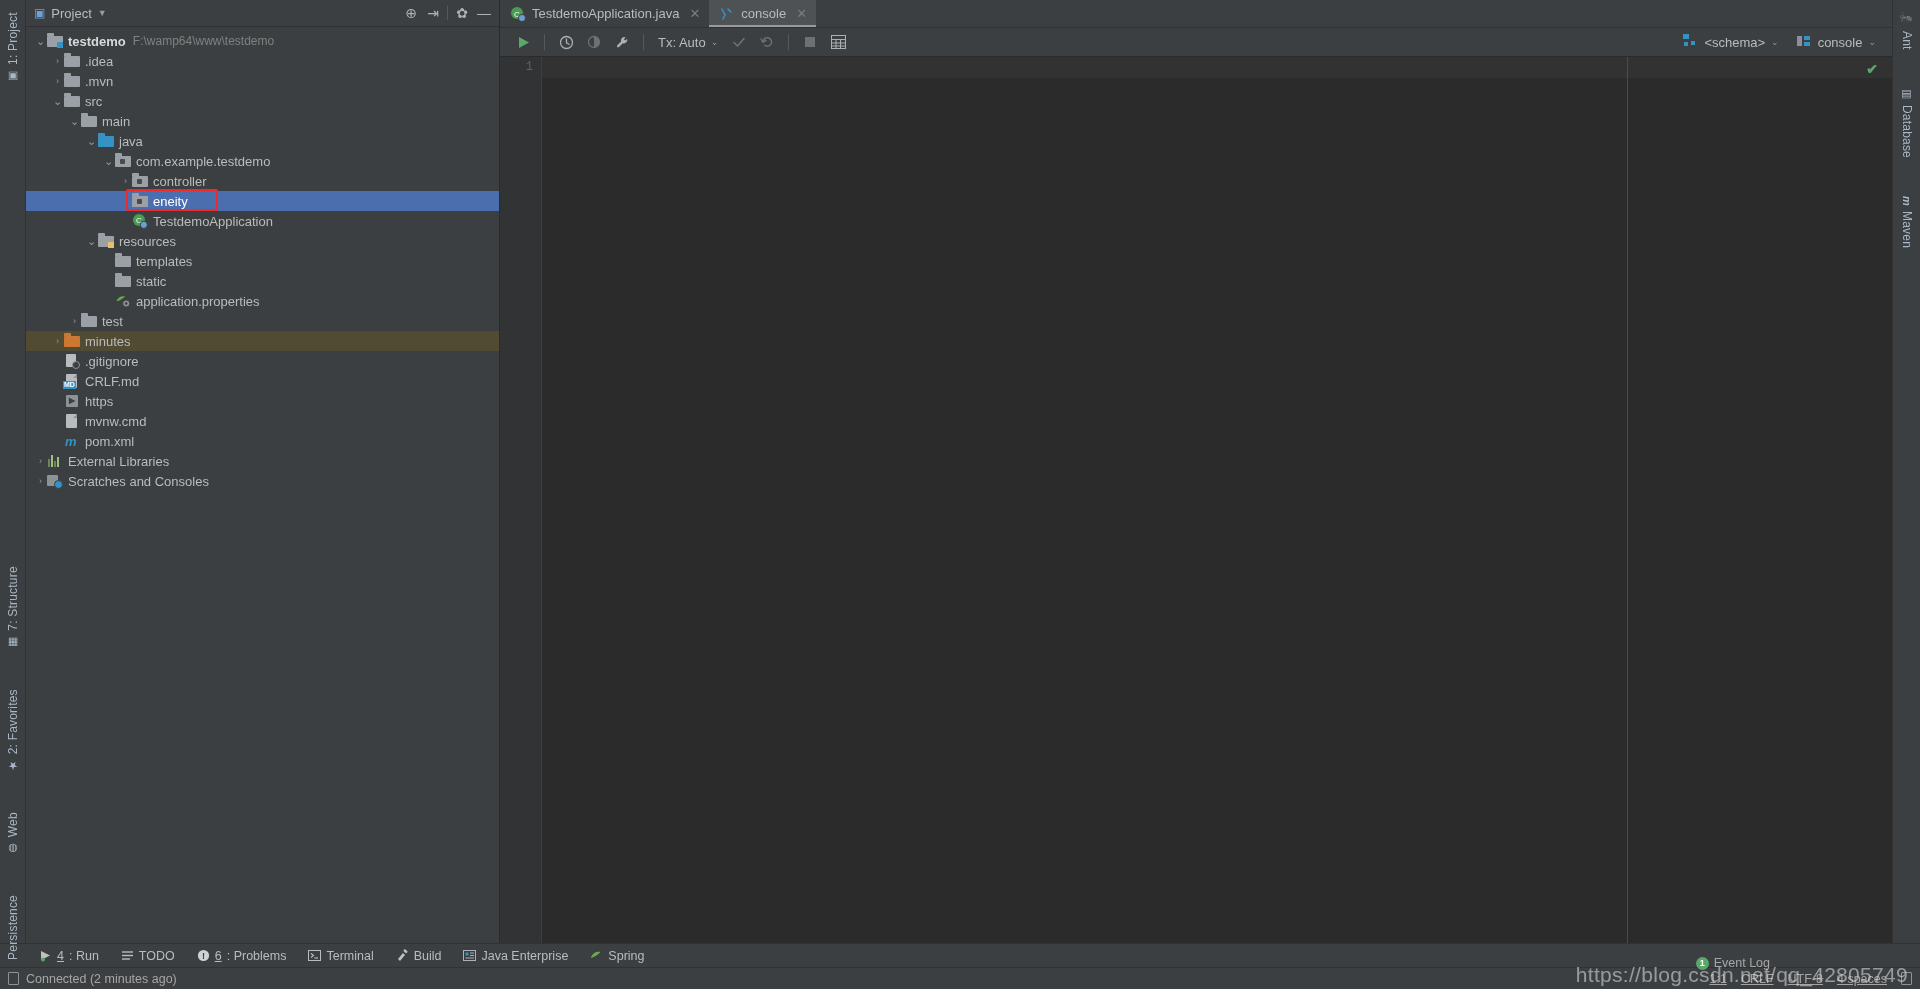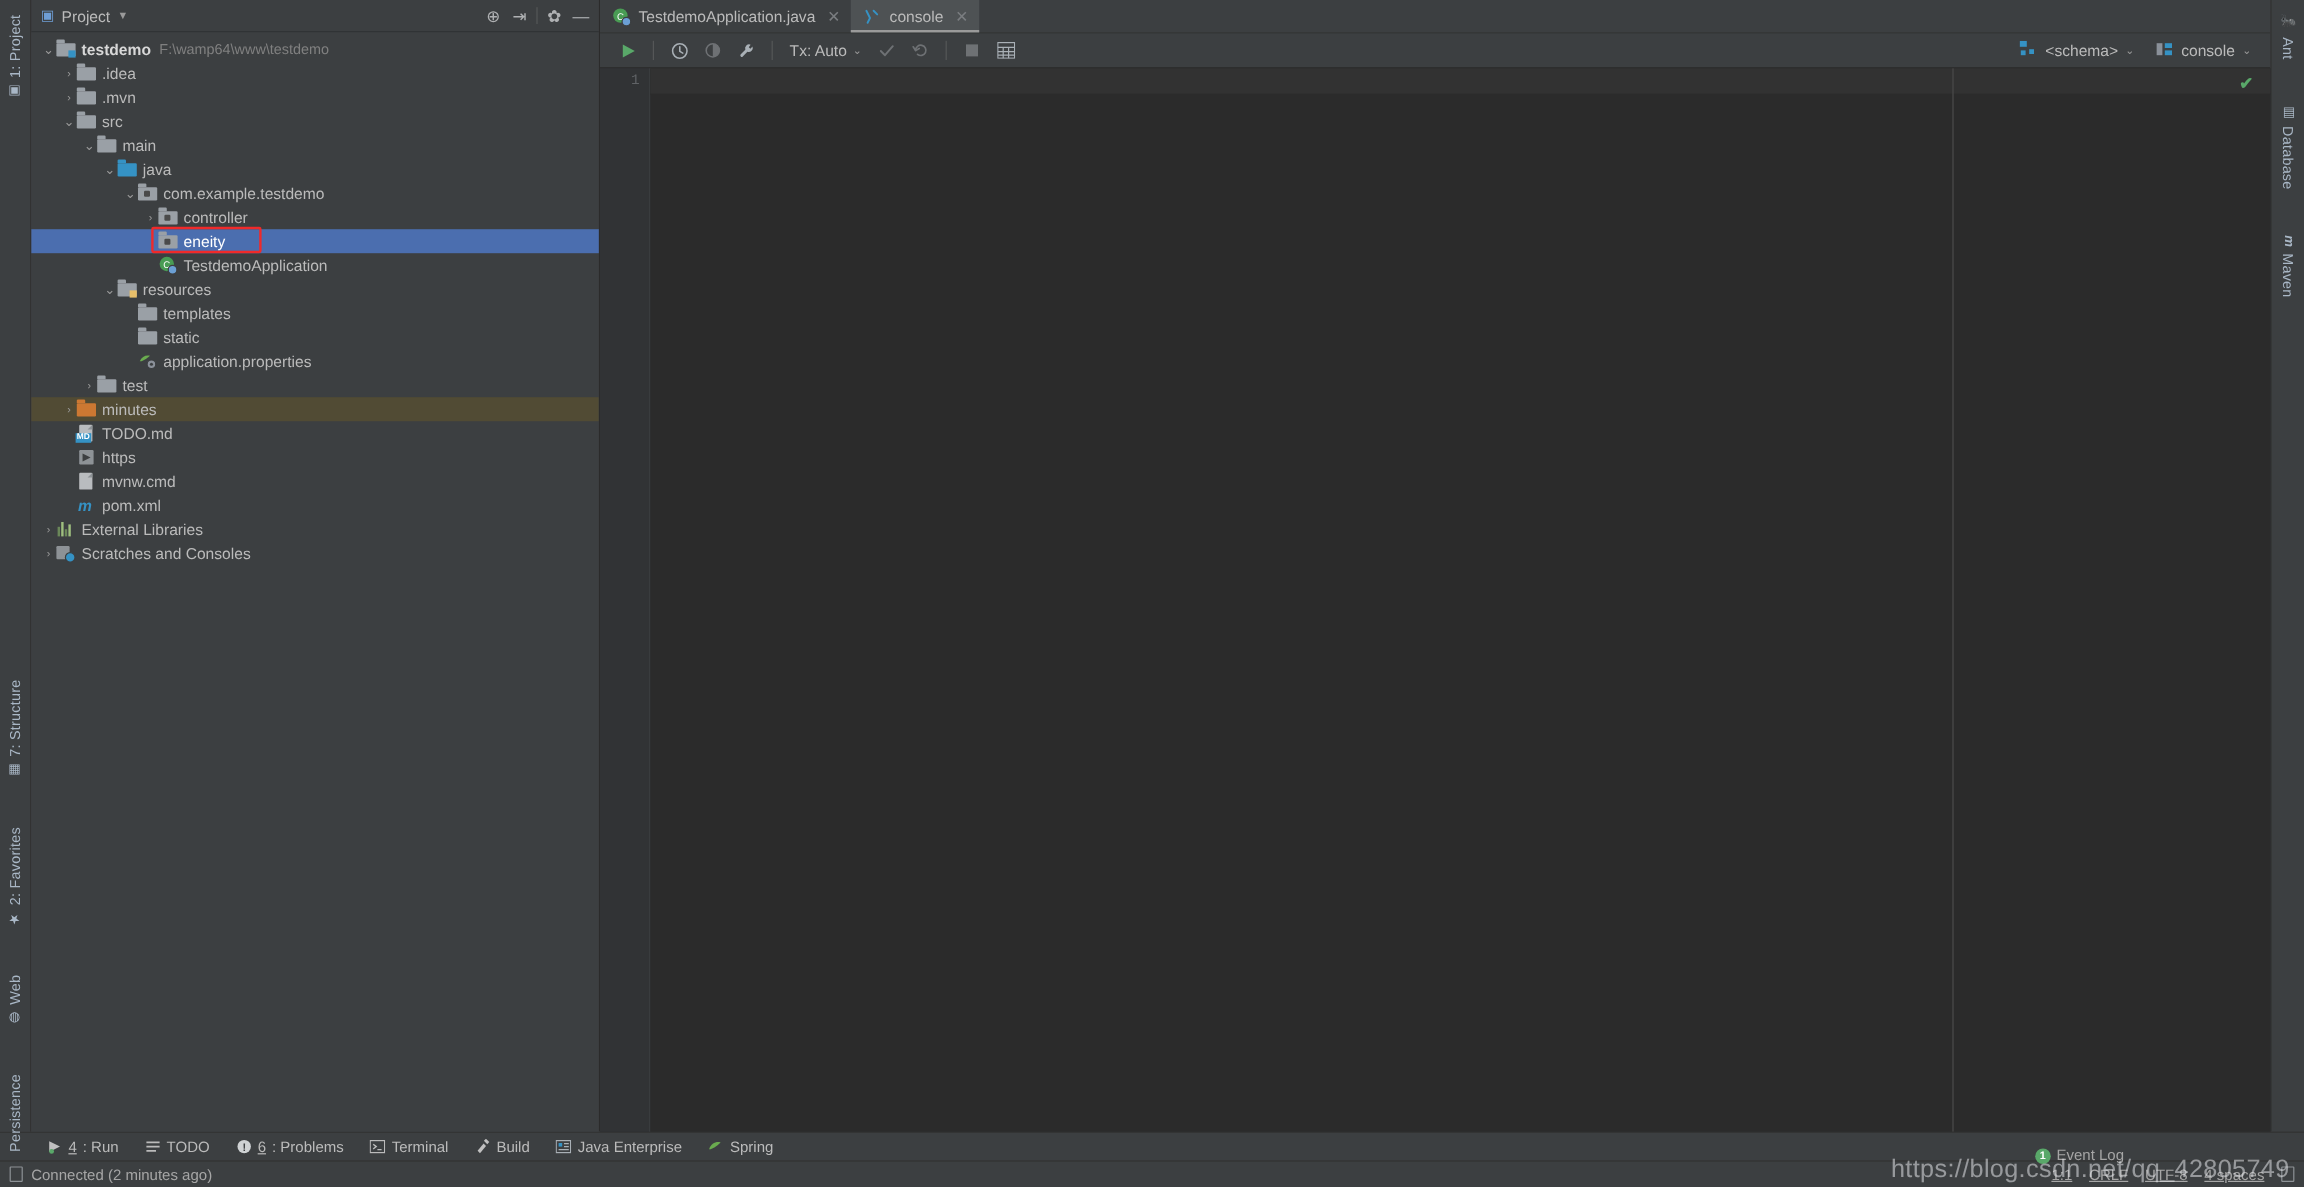--- a/index.html
+++ b/index.html
@@ -357,24 +357,33 @@
           <div class="trow excluded">
             <span class="arrow" style="margin-left: 25px;">›</span>
             <span class="tico folder-orange">
               <span class="folder-shape"></span>
             </span>
             <span class="tlabel">minutes</span>
           </div>
           <div class="trow">
             <span class="arrow none" style="margin-left: 25px;"></span>
             <span class="tico">
+              <span class="ic-git">
+                <span class="no"></span>
+              </span>
+            </span>
+            <span class="tlabel">.gitignore</span>
+          </div>
+          <div class="trow">
+            <span class="arrow none" style="margin-left: 25px;"></span>
+            <span class="tico">
               <span class="ic-file"></span>
               <span class="ic-md">MD</span>
             </span>
-            <span class="tlabel">TODO.md</span>
+            <span class="tlabel">CRLF.md</span>
           </div>
           <div class="trow">
             <span class="arrow none" style="margin-left: 25px;"></span>
             <span class="tico">
               <span class="ic-bat">▶</span>
             </span>
             <span class="tlabel">https</span>
           </div>
           <div class="trow">
             <span class="arrow none" style="margin-left: 25px;"></span>

